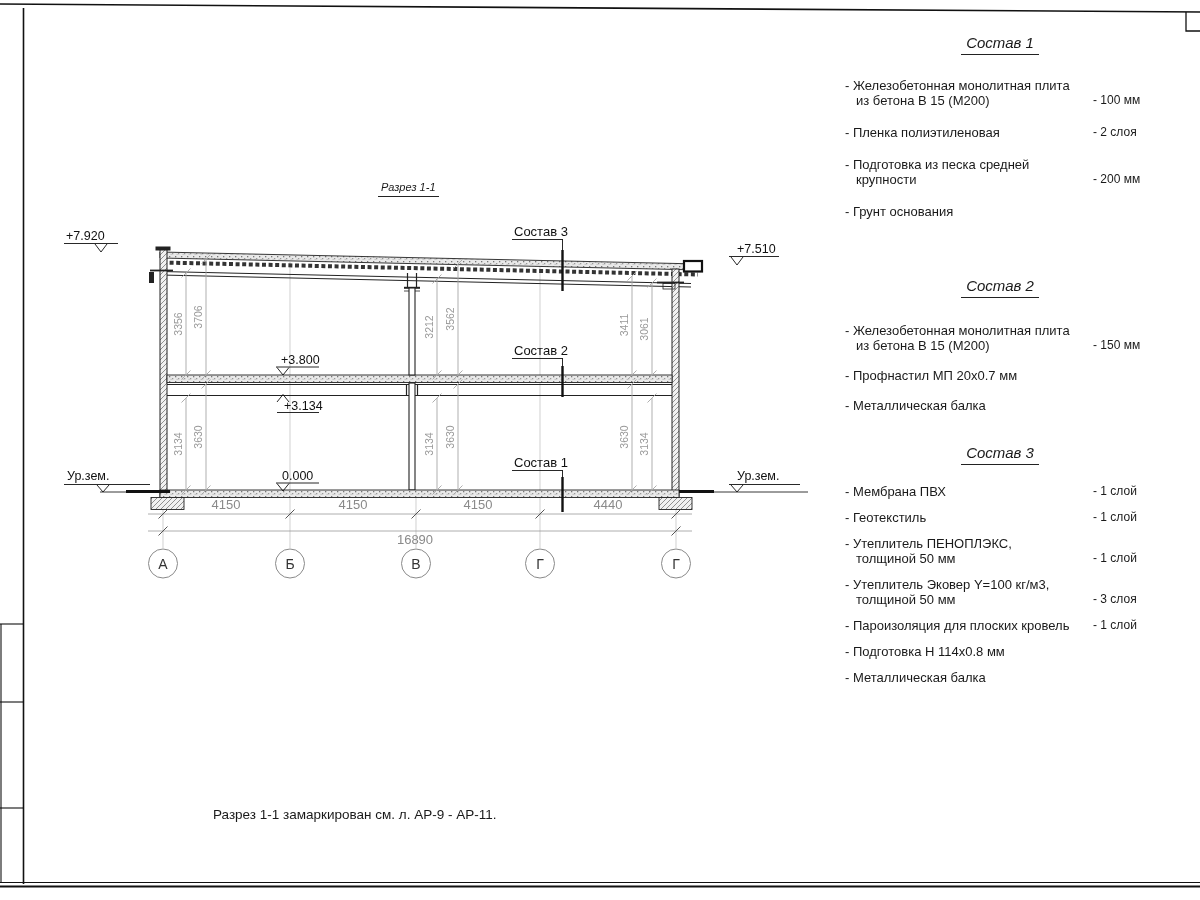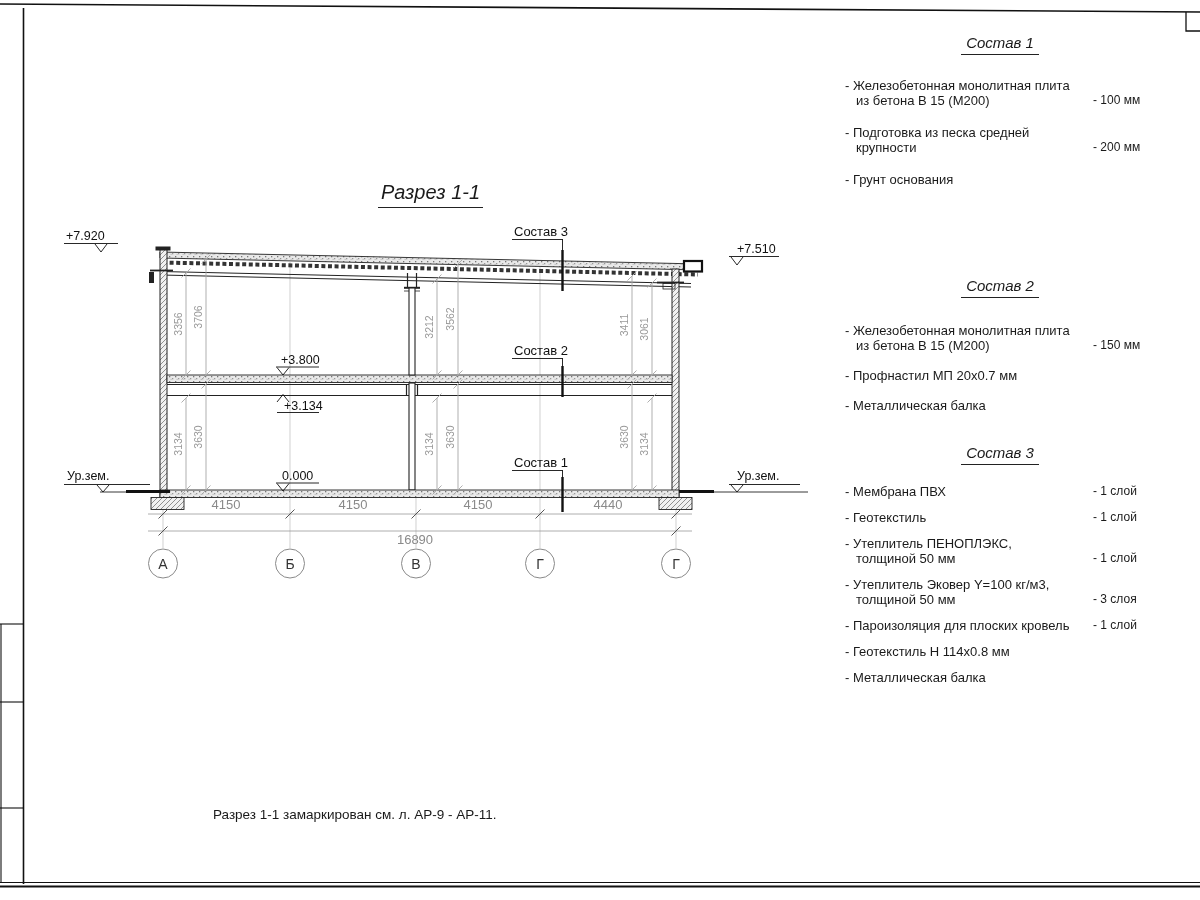--- a/index.html
+++ b/index.html
@@ -5,21 +5,21 @@
   html,body{margin:0;padding:0;}
   body{
     width:1200px;height:900px;position:relative;background:#fff;
     font-family:"Liberation Sans",sans-serif;color:#1a1a1a;overflow:hidden;
   }
   .abs{position:absolute;}
   #drawing-svg{position:absolute;left:0;top:0;}
   svg text{font-family:"Liberation Sans",sans-serif;}
 
   .sheet-title{
-    left:378px;top:181px;font-size:20px;font-style:italic;
+    left:378px;top:181px;font-size:11px;font-style:italic;
     border-bottom:1px solid #222;padding:0 3px 3px 3px;
   }
   .footnote{left:213px;top:807px;font-size:13.5px;}
 
   .comp{left:845px;width:310px;}
   .comp-title{text-align:center;margin-bottom:26px;}
   .comp-title span{
     font-size:15px;font-style:italic;border-bottom:1px solid #222;
     padding:0 5px 3px 5px;
   }
@@ -266,20 +266,24 @@
 <div class="abs footnote">Разрез 1-1 замаркирован см. л. АР-9 - АР-11.</div>
 
 <div class="abs comp comp-1" style="top:34px">
   <div class="comp-title"><span>Состав 1</span></div>
   <div class="comp-item">
     <div class="itext">- Железобетонная  монолитная плита
 из бетона В 15 (М200)</div>
     <div class="ival">- 100 мм</div>
   </div>
   <div class="comp-item">
+    <div class="itext">- Пленка полиэтиленовая</div>
+    <div class="ival">-  2 слоя</div>
+  </div>
+  <div class="comp-item">
     <div class="itext">- Подготовка из песка средней
 крупности</div>
     <div class="ival">- 200 мм</div>
   </div>
   <div class="comp-item">
     <div class="itext">- Грунт основания</div>
     <div class="ival"></div>
   </div>
 </div>
 
@@ -318,20 +322,20 @@
   <div class="comp-item">
     <div class="itext">- Утеплитель Эковер Y=100 кг/м3,
 толщиной 50 мм</div>
     <div class="ival">- 3 слоя</div>
   </div>
   <div class="comp-item">
     <div class="itext">- Пароизоляция для плоских кровель</div>
     <div class="ival">- 1 слой</div>
   </div>
   <div class="comp-item">
-    <div class="itext">- Геотекстиль Н 114x0.8 мм</div>
+    <div class="itext">- Подготовка Н 114x0.8 мм</div>
     <div class="ival"></div>
   </div>
   <div class="comp-item">
     <div class="itext">- Металлическая балка</div>
     <div class="ival"></div>
   </div>
 </div>
 
 </body></html>

